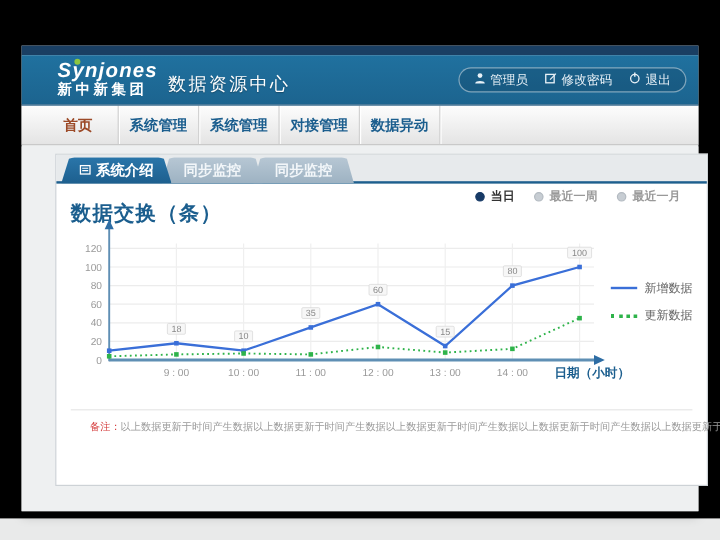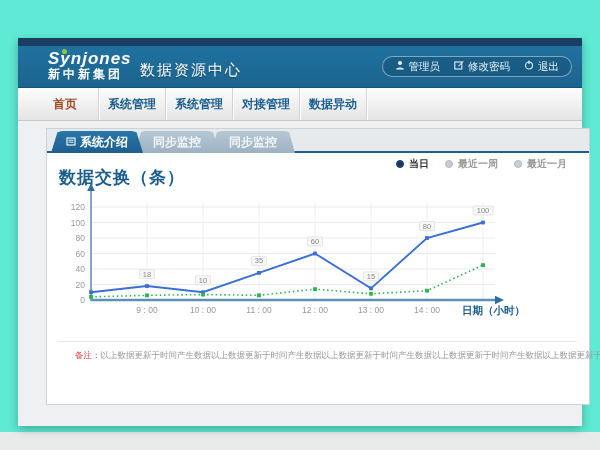--- a/index.html
+++ b/index.html
@@ -1,18 +1,18 @@
 <!DOCTYPE html>
 <html><head>
 <meta charset="utf-8">
 <style>
   * { margin:0; padding:0; box-sizing:border-box; }
   html,body { width:600px; height:450px; }
   body { font-family:"Liberation Sans","DejaVu Sans",sans-serif; background:#e9eaea; overflow:hidden; }
-  .stage { position:relative; width:600px; height:432px; background:#5eead4; }
+  .stage { position:relative; width:600px; height:432px; background:#000000; }
   .window { position:absolute; left:18px; top:38px; width:564px; height:388px; background:#eef0f1; box-shadow:0 3px 9px rgba(0,0,0,.28); }
 
   
   .topstrip { height:8px; background:#1a3f63; }
   .header { position:relative; height:42px; background:linear-gradient(#20719f,#1c648f); border-bottom:1px solid #155079; }
   .logo { position:absolute; left:30px; top:4px; color:#fff; }
   .logo-line1 { font-size:17px; font-weight:bold; font-style:italic; letter-spacing:1px; line-height:17px; position:relative; }
   .logo-dot { position:absolute; left:14px; top:-1px; width:5px; height:5px; border-radius:50%; background:#8dc63f; }
   .logo-line2 { font-size:12px; font-weight:bold; letter-spacing:3px; line-height:15px; }
   .apptitle { position:absolute; left:122px; top:15px; color:#fff; font-size:15px; letter-spacing:2px; text-shadow:0 1px 1px rgba(0,0,0,.3); }
@@ -208,20 +208,30 @@
               <rect x="42.1" y="114" width="3.8" height="3.8" fill="#2eb34a"></rect>
               <rect x="98.1" y="112.44999999999999" width="3.8" height="3.8" fill="#2eb34a"></rect>
               <rect x="154.1" y="111.675" width="3.8" height="3.8" fill="#2eb34a"></rect>
               <rect x="210.1" y="112.44999999999999" width="3.8" height="3.8" fill="#2eb34a"></rect>
               <rect x="266.1" y="106.25" width="3.8" height="3.8" fill="#2eb34a"></rect>
               <rect x="322.1" y="110.89999999999999" width="3.8" height="3.8" fill="#2eb34a"></rect>
               <rect x="378.1" y="107.8" width="3.8" height="3.8" fill="#2eb34a"></rect>
               <rect x="434.1" y="82.225" width="3.8" height="3.8" fill="#2eb34a"></rect>
             </svg>
 
+          <div class="series-legend">
+            <div class="slg">
+              <span class="ln"></span>
+              <span>新增数据</span>
+            </div>
+            <div class="slg">
+              <span class="ln dotted"></span>
+              <span>更新数据</span>
+            </div>
+          </div>
 
           <div class="divider"></div>
 
           <div class="note">
             <span class="red">备注：</span><span>以上数据更新于时间产生数据以上数据更新于时间产生数据以上数据更新于时间产生数据以上数据更新于时间产生数据以上数据更新于</span>
           </div>
 
         </div>
       </div>
     </div>

